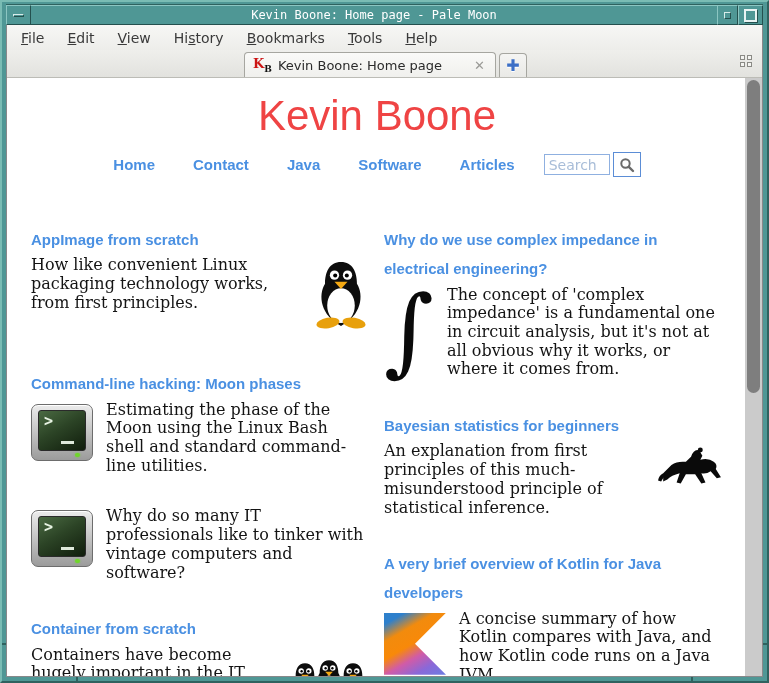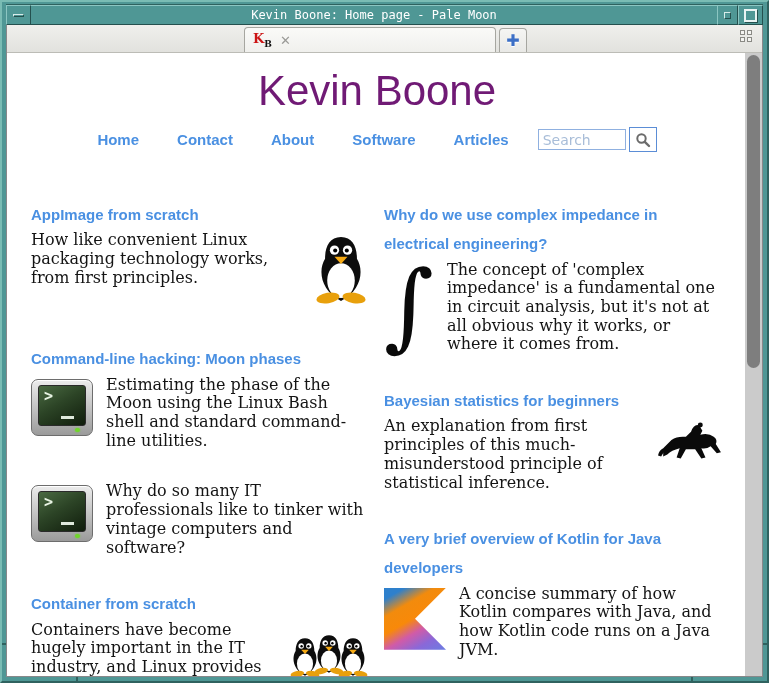--- a/index.html
+++ b/index.html
@@ -55,26 +55,26 @@
     border-radius:4px 4px 0 0;cursor:pointer;
     color:#3c6fc6;font-size:16px;font-weight:bold;text-shadow:0 1px 0 #fff;}
   .alltabs-btn{position:absolute;right:8px;top:5px;width:14px;height:14px;cursor:pointer;
     display:grid;grid-template-columns:5px 5px;grid-template-rows:5px 5px;gap:2px;}
   .alltabs-btn span{border:1px solid #8a8a85;background:#f4f4f1;}
 
   
   .content{flex:1;position:relative;background:#ffffff;overflow:hidden;}
   .page{position:absolute;left:0;top:0;right:17px;bottom:0;overflow:hidden;padding:10px 22px 0 24px;}
   .page-title{font-family:"Liberation Sans",sans-serif;font-size:42px;font-weight:400;
-    color:#701a75;text-align:center;margin:4px 0 12px 0;letter-spacing:0px;}
+    color:#ef4444;text-align:center;margin:4px 0 12px 0;letter-spacing:0px;}
   .nav-row{display:flex;align-items:center;justify-content:center;gap:29px;margin-bottom:16px;}
   .nav-link{font-family:"Liberation Sans",sans-serif;font-weight:bold;font-size:15px;
     color:#4a90e2;cursor:pointer;text-decoration:none;}
   .search-group{display:flex;align-items:center;}
-  .search-input{width:88px;height:21px;border:1px solid #8fb0e0;font-size:14px;padding:1px 4px;
+  .search-input{width:66px;height:21px;border:1px solid #8fb0e0;font-size:14px;padding:1px 4px;
     font-family:"DejaVu Sans",sans-serif;color:#444;outline:none;}
   .search-input::placeholder{color:#a8bdd8;}
   .search-btn{width:28px;height:25px;margin-left:3px;background:#fff;border:1px solid #5b8dd6;
     display:flex;align-items:center;justify-content:center;cursor:pointer;padding:0;}
   .columns{display:flex;gap:14px;}
   .col{flex:1;min-width:0;}
   .article{margin-bottom:30px;overflow:visible;margin-top:32px;}
   .article::after{content:"";display:block;clear:both;height:0;}
   .article-title{font-family:"Liberation Sans",sans-serif;font-weight:bold;font-size:15px;
     color:#4a90e2;line-height:1.95;margin:0 0 2px 0;cursor:pointer;}
@@ -116,24 +116,34 @@
       <div class="tb-title">Kevin Boone: Home page - Pale Moon</div>
       <div class="tb-btn" style="width:21px">
         <div class="mini-glyph"></div>
       </div>
       <div class="tb-btn">
         <div class="max-glyph"></div>
       </div>
     </div>
 
     <div class="app">
+      <div class="menubar" id="menubar">
+          <span class="menu-item"><u>F</u>ile</span>
+          <span class="menu-item"><u>E</u>dit</span>
+          <span class="menu-item"><u>V</u>iew</span>
+          <span class="menu-item">Hi<u>s</u>tory</span>
+          <span class="menu-item"><u>B</u>ookmarks</span>
+          <span class="menu-item"><u>T</u>ools</span>
+          <span class="menu-item"><u>H</u>elp</span>
+        </div>
 
       <div class="tabstrip">
         <div class="tab">
           <span class="favicon"><span>K</span><sub>B</sub></span>
+          <span class="tab-title">Kevin Boone: Home page</span>
           <span class="tab-close">✕</span>
         </div>
         <div class="newtab-btn">
           <span>✚</span>
         </div>
         <div class="alltabs-btn">
           <span></span>
             <span></span>
             <span></span>
             <span></span>
@@ -141,21 +151,21 @@
       </div>
 
       <div class="content">
         <div class="page">
           <h1 class="page-title">Kevin Boone</h1>
 
           <div class="nav-row">
             <span id="navlinks" style="display:flex;gap:38px;">
                 <span class="nav-link">Home</span>
                 <span class="nav-link">Contact</span>
-                <span class="nav-link">About</span>
+                <span class="nav-link">Java</span>
                 <span class="nav-link">Software</span>
                 <span class="nav-link">Articles</span>
               </span>
             <span class="search-group">
               <input class="search-input" placeholder="Search" style="">
               <button class="search-btn">
                 <svg width="16" height="16" viewBox="0 0 16 16">
                   <circle cx="6.5" cy="6.5" r="4.2" fill="none" stroke="#6b6b6b" stroke-width="2"></circle>
                   <line x1="9.8" y1="9.8" x2="14" y2="14" stroke="#6b6b6b" stroke-width="2.4" stroke-linecap="round"></line>
                 </svg>

